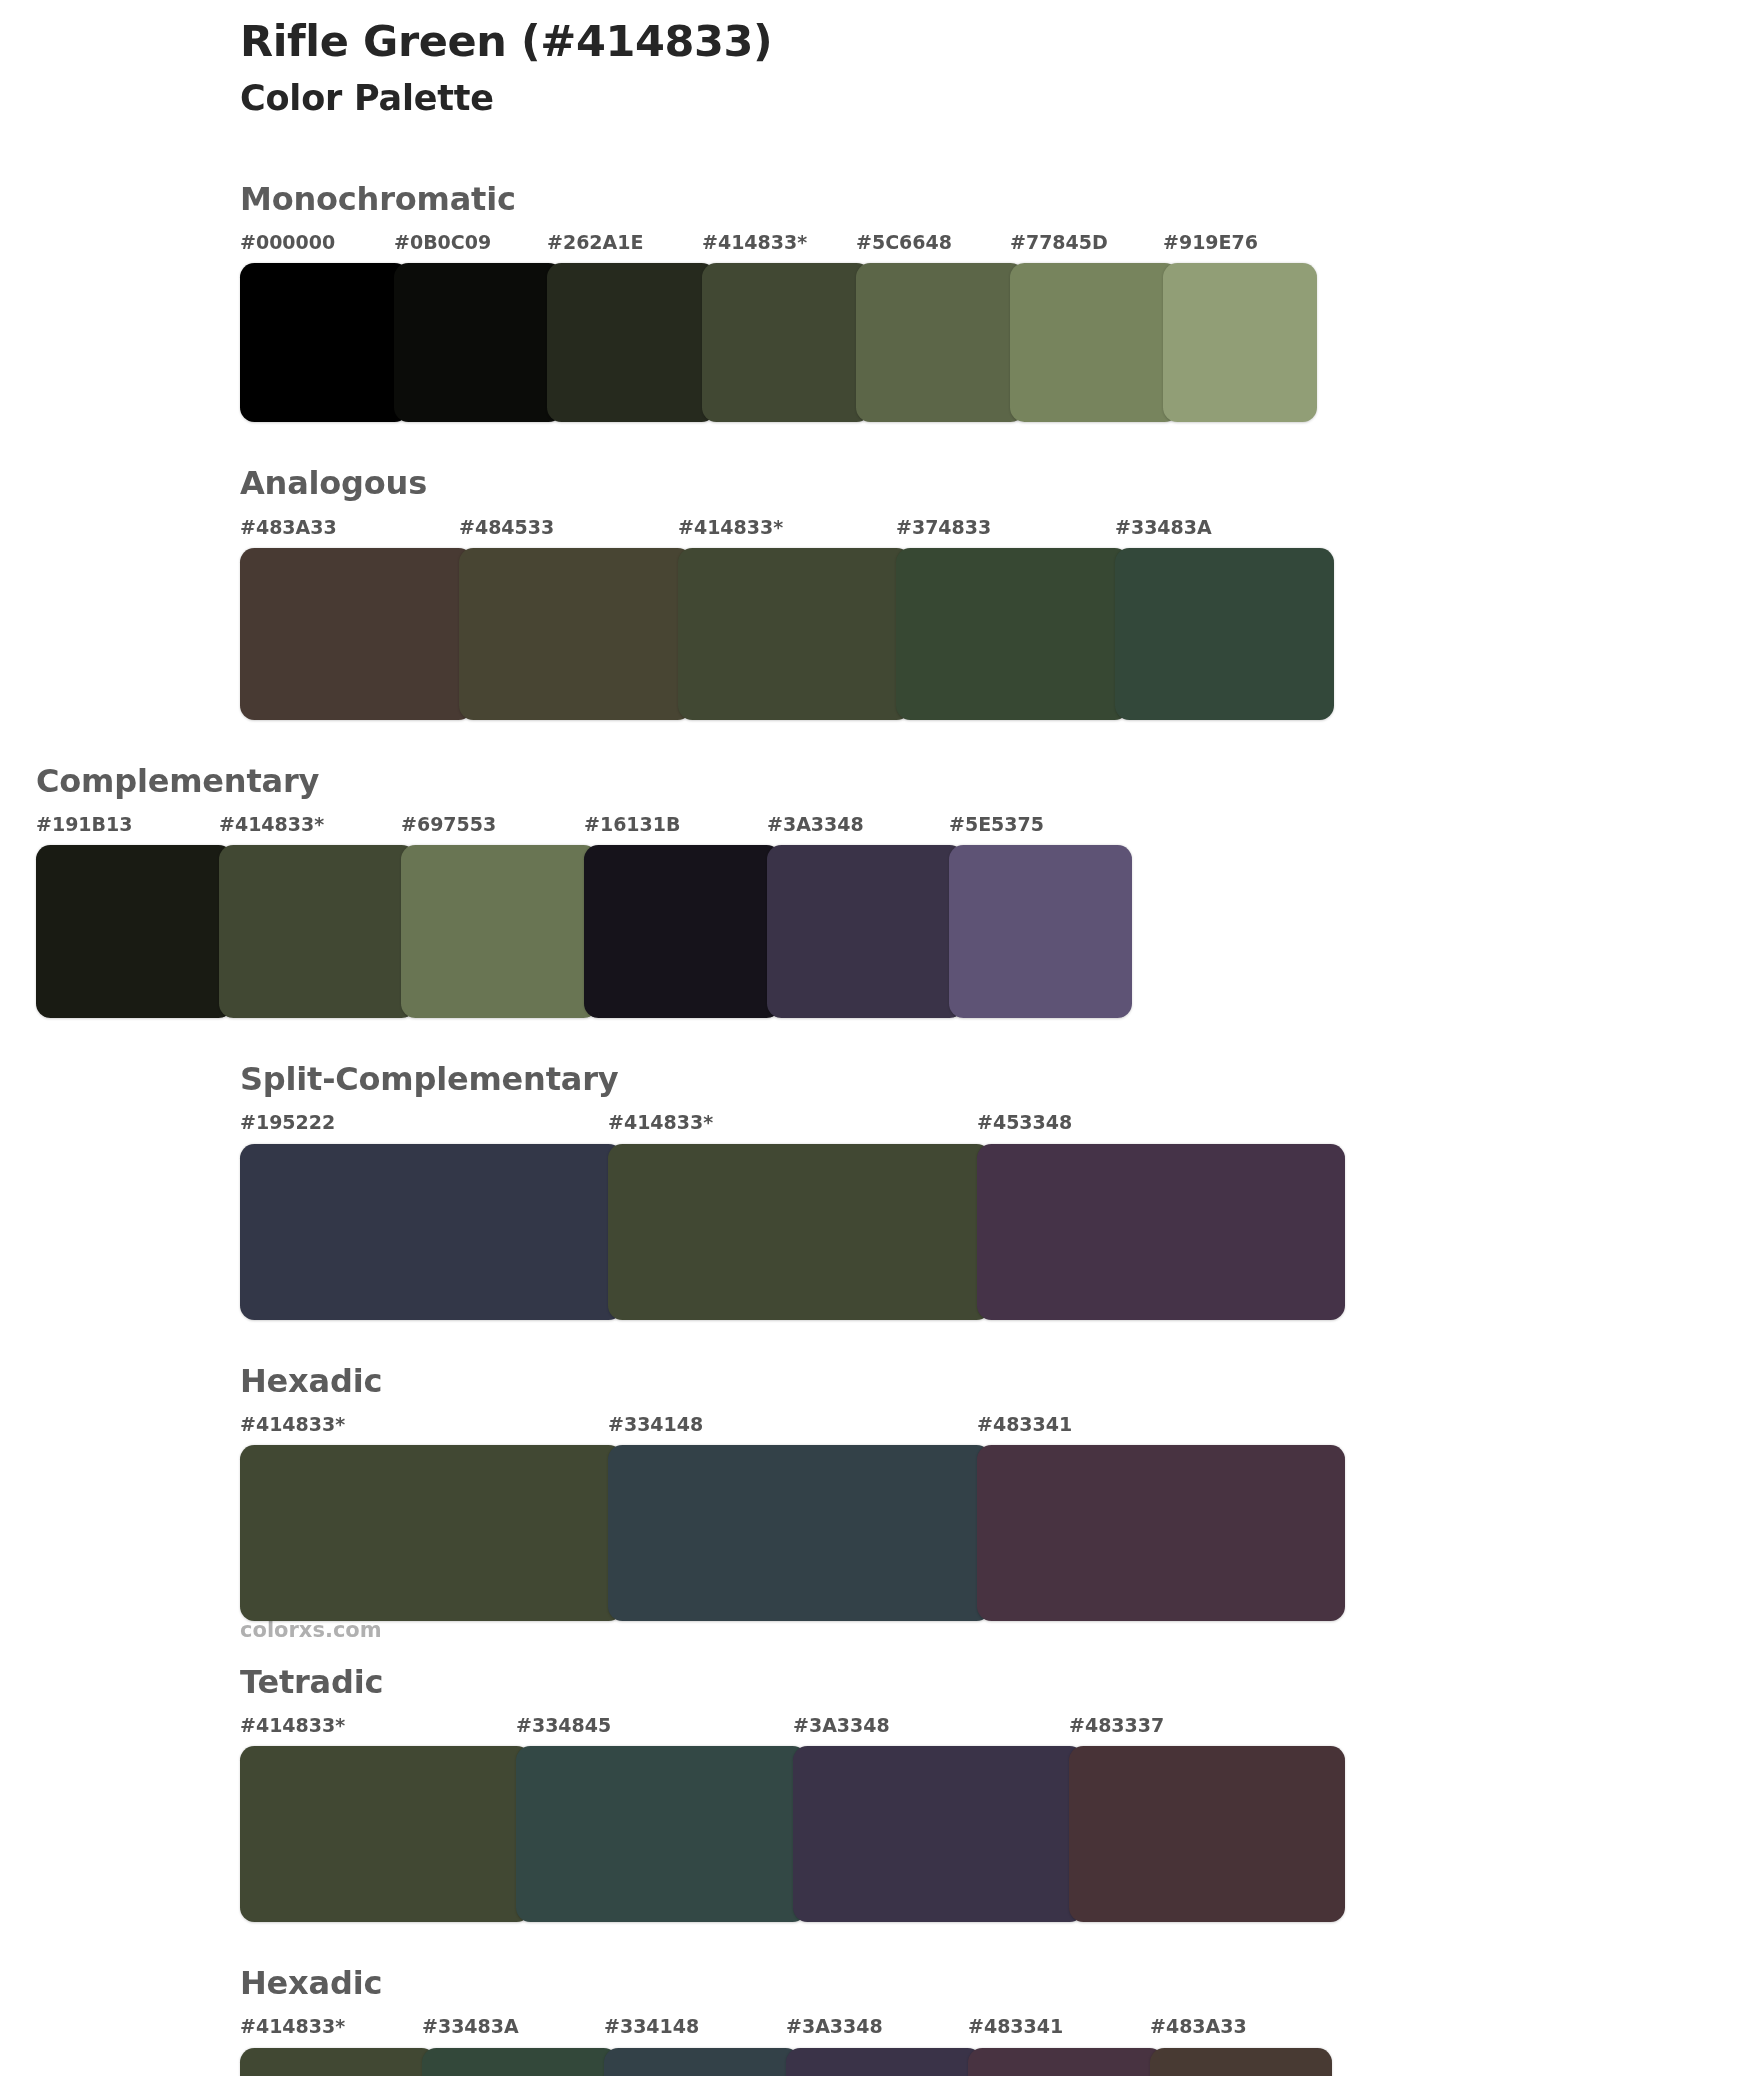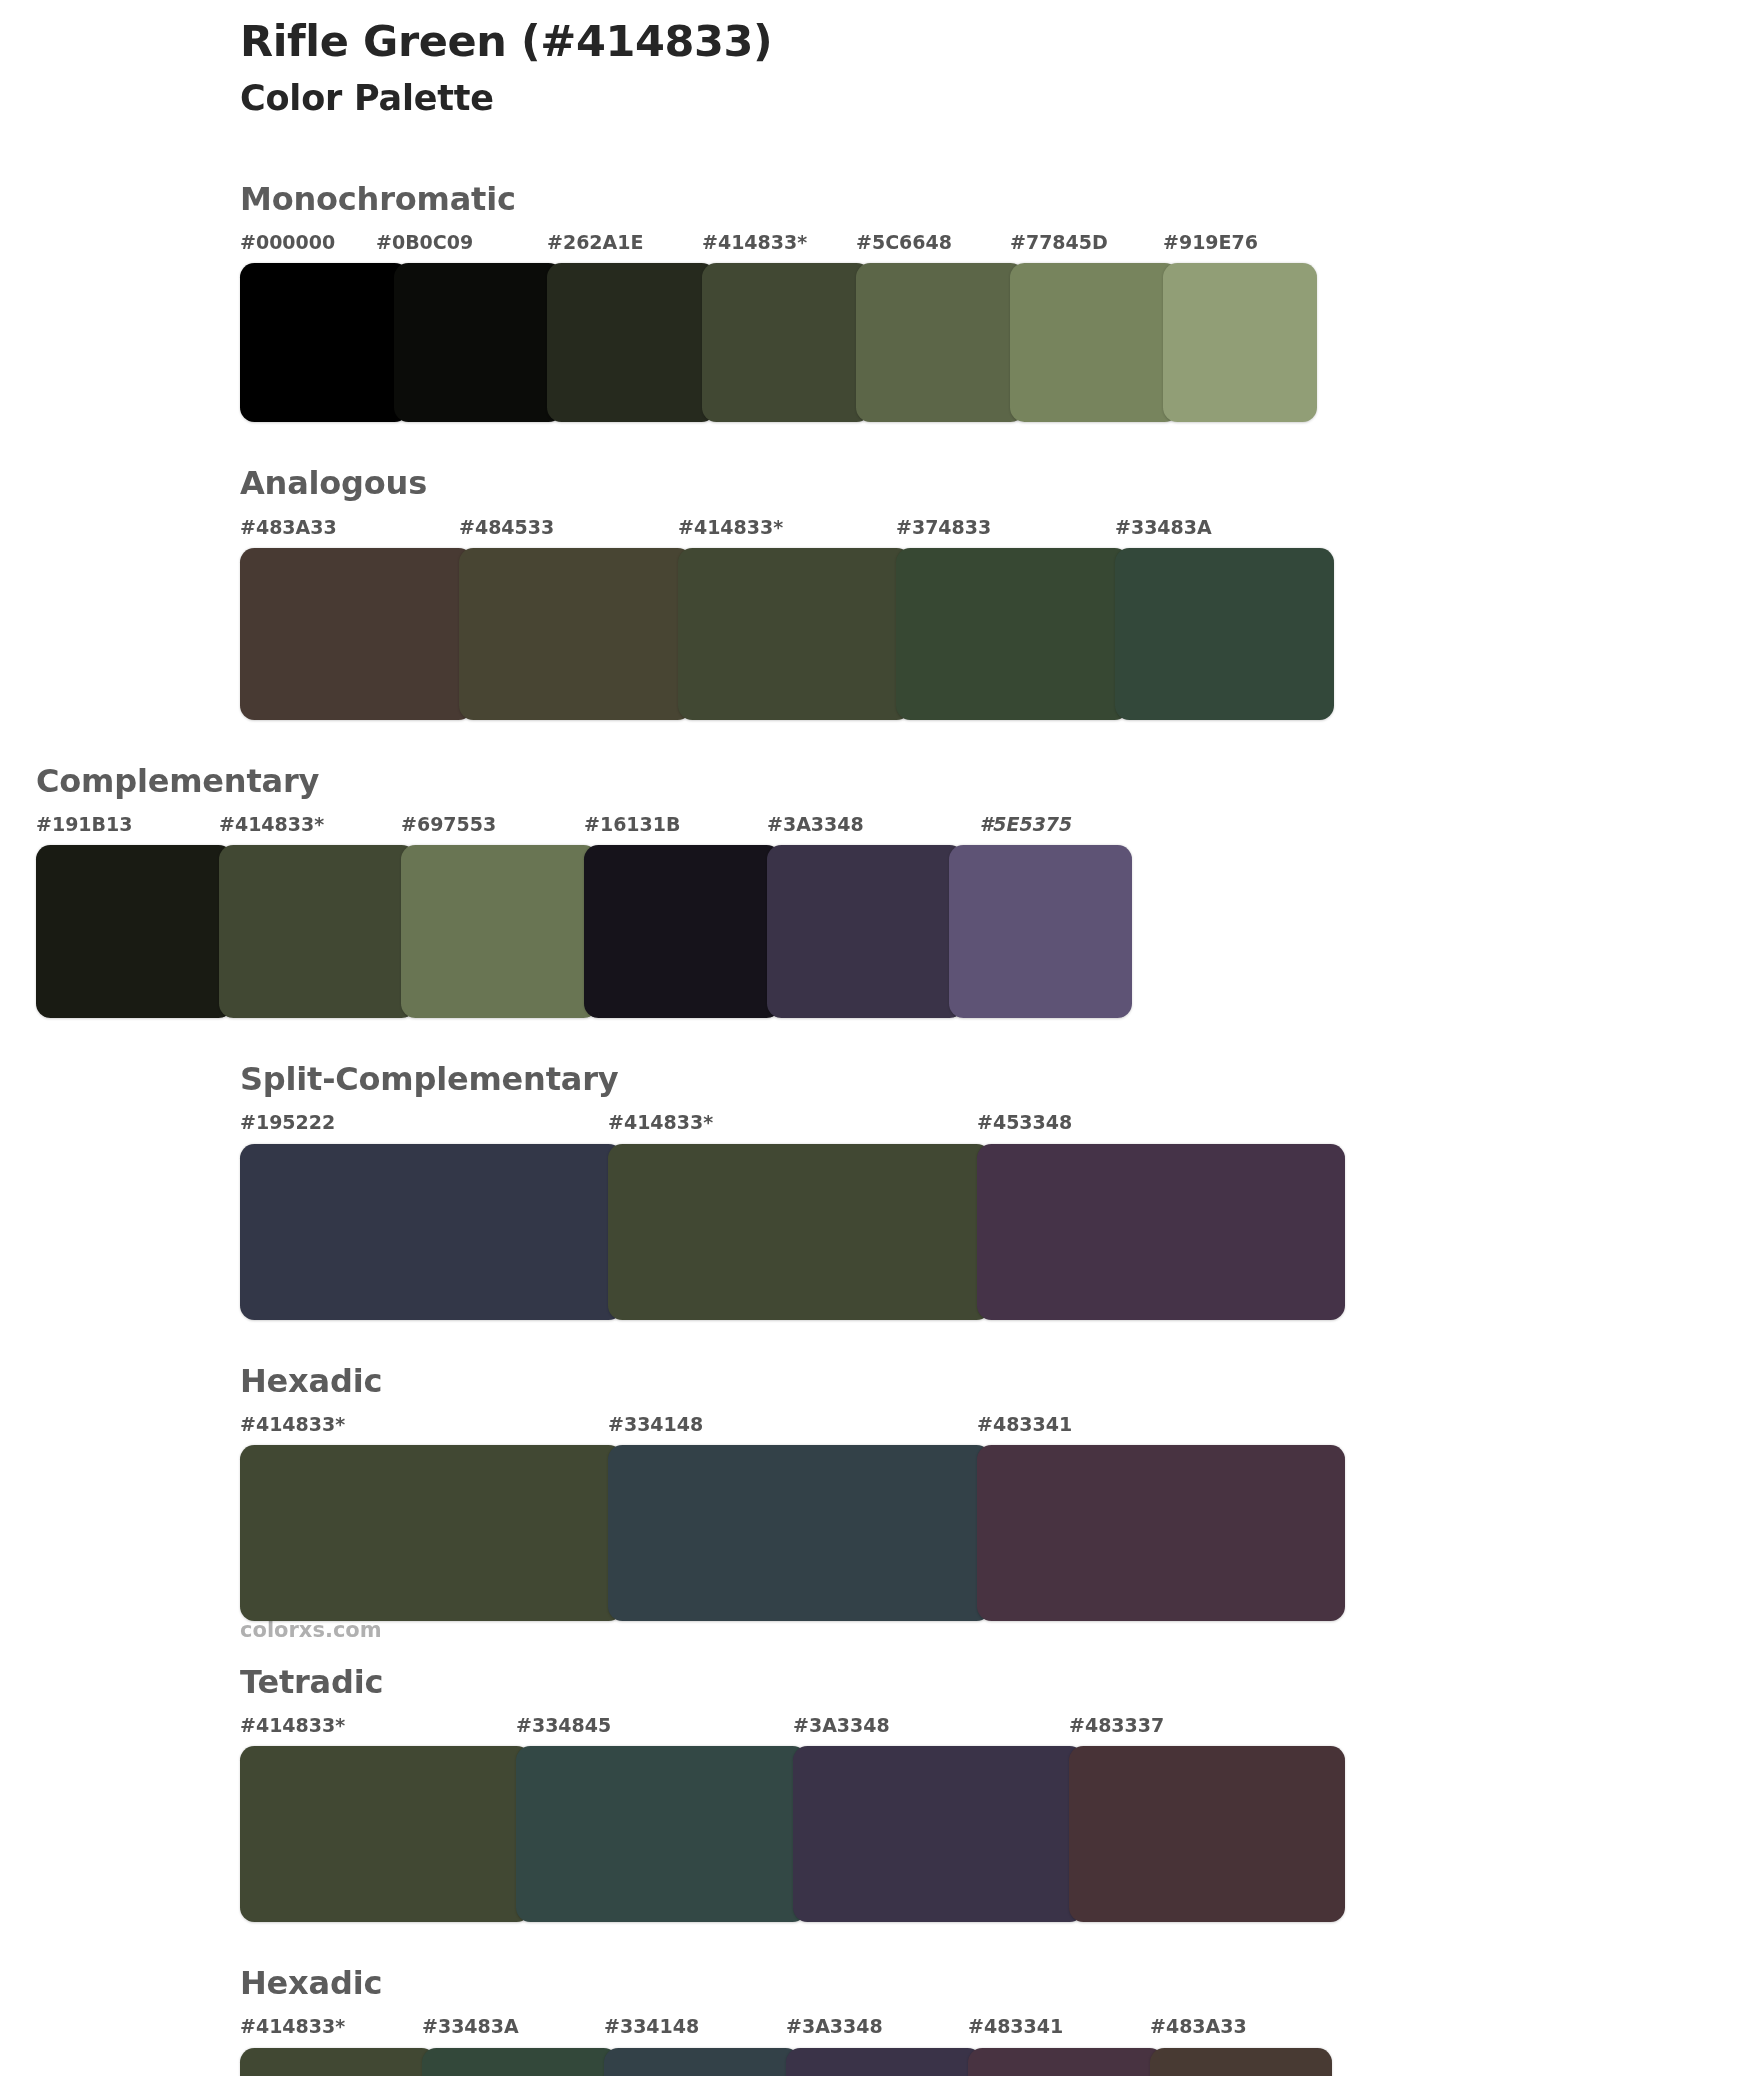--- a/index.html
+++ b/index.html
@@ -118,21 +118,21 @@
   <div class="header">
     <h1 class="page-title">Rifle Green (#414833)</h1>
     <h2 class="page-subtitle">Color Palette</h2>
   </div>
 
   <div class="sections" id="sections-root">
       <div class="section">
         <h3 class="section-title">Monochromatic</h3>
         <div class="labels-row" style="width: 1077px;">
           <span class="swatch-label" style="left: 0px; text-align: right;">#000000</span>
-          <span class="swatch-label" style="left: 136px;">#0B0C09</span>
+          <span class="swatch-label" style="left: 154px;">#0B0C09</span>
           <span class="swatch-label" style="left: 307px;">#262A1E</span>
           <span class="swatch-label" style="left: 462px;">#414833*</span>
           <span class="swatch-label" style="left: 616px;">#5C6648</span>
           <span class="swatch-label" style="left: 770px;">#77845D</span>
           <span class="swatch-label" style="left: 923px;">#919E76</span>
         </div>
         <div class="swatch-row" style="width: 1077px; height: 159px;">
           <div class="swatch" title="#000000" style="left: 0px; width: 169px; background: rgb(0, 0, 0); z-index: 1;"></div>
           <div class="swatch" title="#0B0C09" style="left: 154px; width: 169px; background: rgb(11, 12, 9); z-index: 2;"></div>
           <div class="swatch" title="#262A1E" style="left: 307px; width: 169px; background: rgb(38, 42, 30); z-index: 3;"></div>
@@ -160,21 +160,21 @@
         </div>
       </div>
       <div class="section" style="margin-top: 42px; padding-left: 36px;">
         <h3 class="section-title">Complementary</h3>
         <div class="labels-row" style="width: 1096px;">
           <span class="swatch-label" style="left: 0px;">#191B13</span>
           <span class="swatch-label" style="left: 183px;">#414833*</span>
           <span class="swatch-label" style="left: 365px;">#697553</span>
           <span class="swatch-label" style="left: 548px;">#16131B</span>
           <span class="swatch-label" style="left: 731px;">#3A3348</span>
-          <span class="swatch-label" style="left: 944px; font-style: italic;">#5E5375</span>
+          <span class="swatch-label" style="left: 913px;">#5E5375</span>
         </div>
         <div class="swatch-row" style="width: 1096px; height: 173px;">
           <div class="swatch" title="#191B13" style="left: 0px; width: 197px; background: rgb(25, 27, 19); z-index: 1;"></div>
           <div class="swatch" title="#414833*" style="left: 183px; width: 197px; background: rgb(65, 72, 51); z-index: 2;"></div>
           <div class="swatch" title="#697553" style="left: 365px; width: 197px; background: rgb(105, 117, 83); z-index: 3;"></div>
           <div class="swatch" title="#16131B" style="left: 548px; width: 197px; background: rgb(22, 19, 27); z-index: 4;"></div>
           <div class="swatch" title="#3A3348" style="left: 731px; width: 197px; background: rgb(58, 51, 72); z-index: 5;"></div>
           <div class="swatch" title="#5E5375" style="left: 913px; width: 183px; background: rgb(94, 83, 117); z-index: 6;"></div>
         </div>
       </div>

